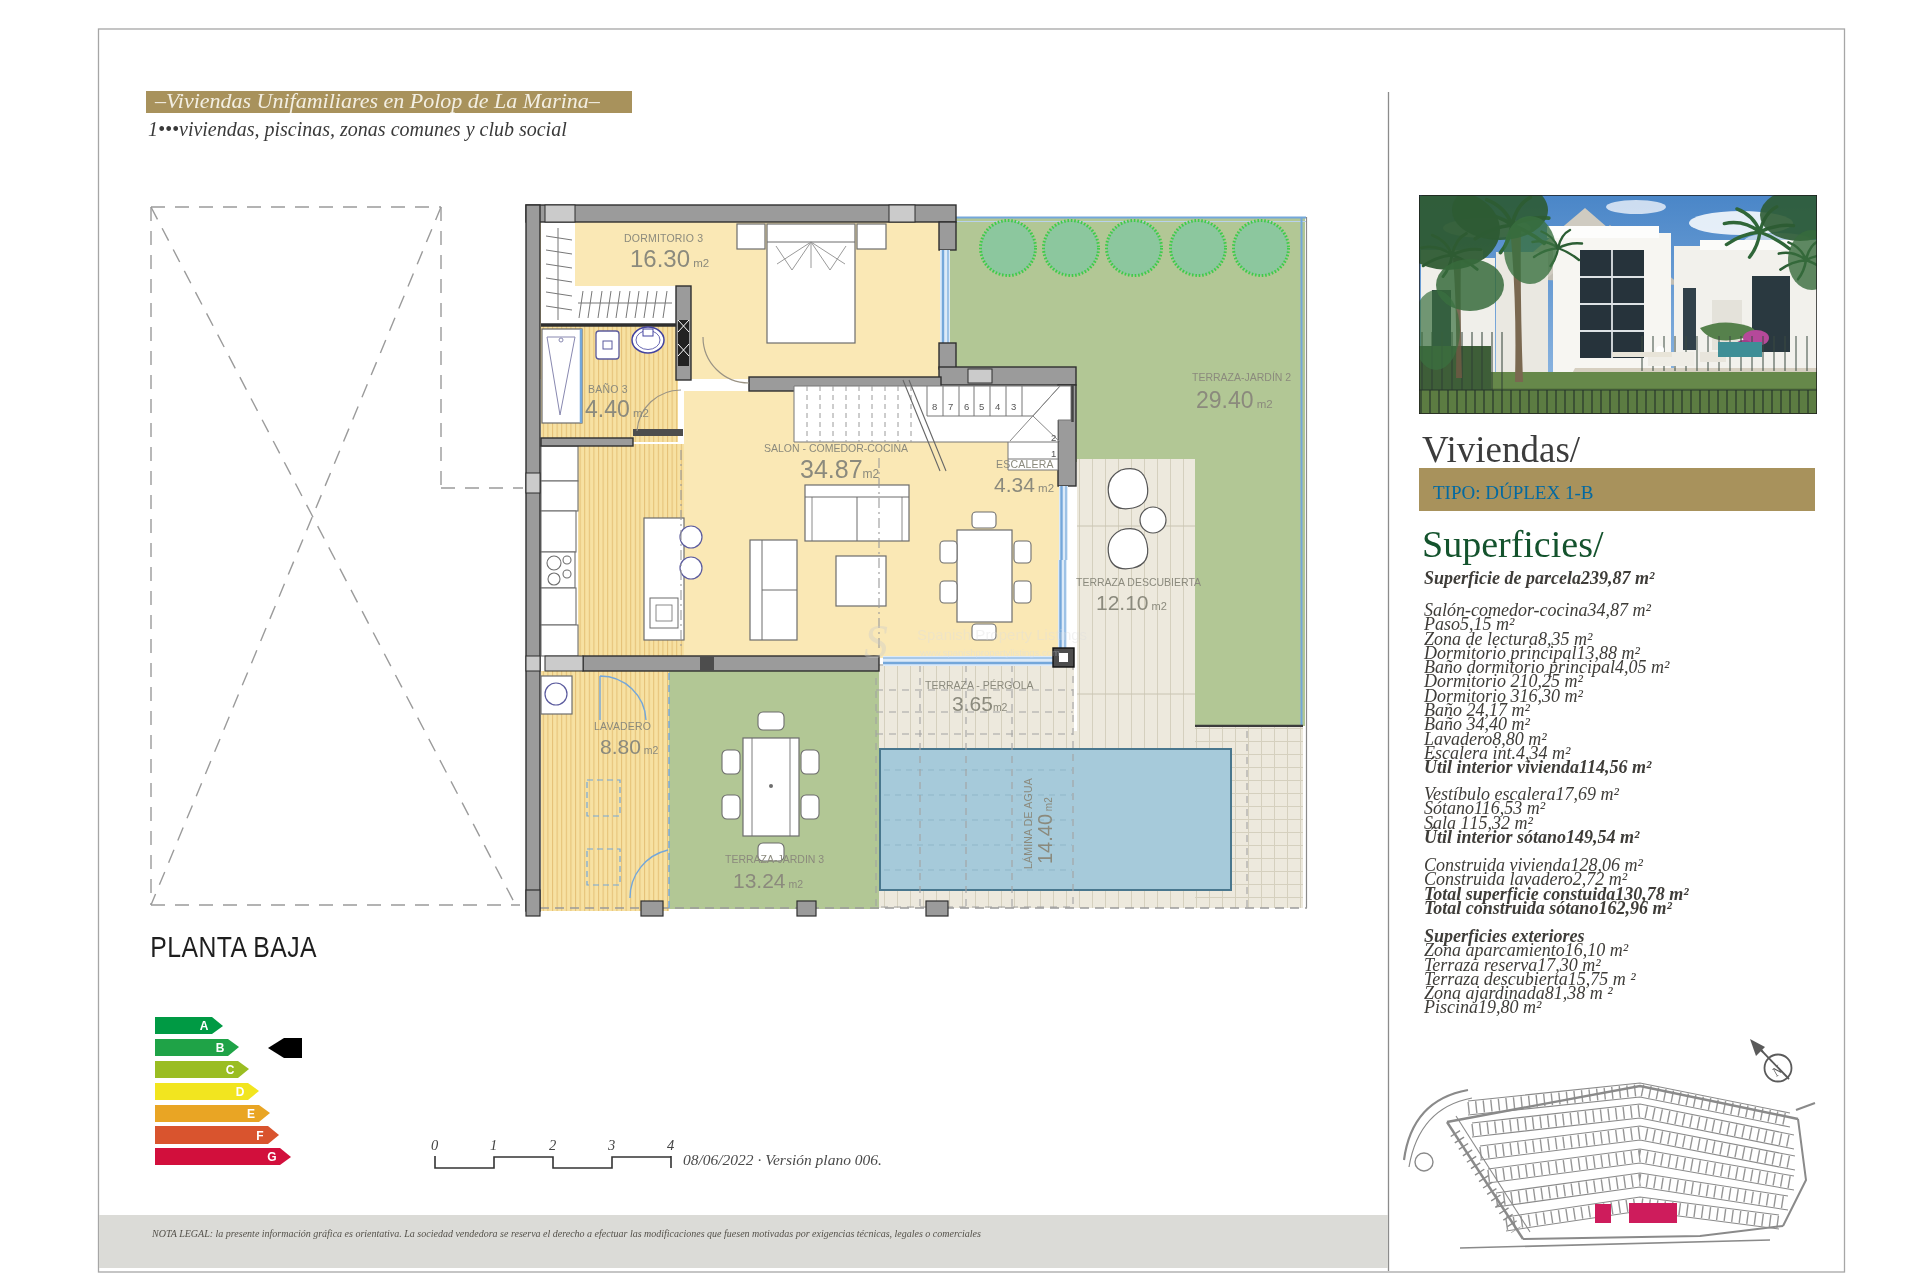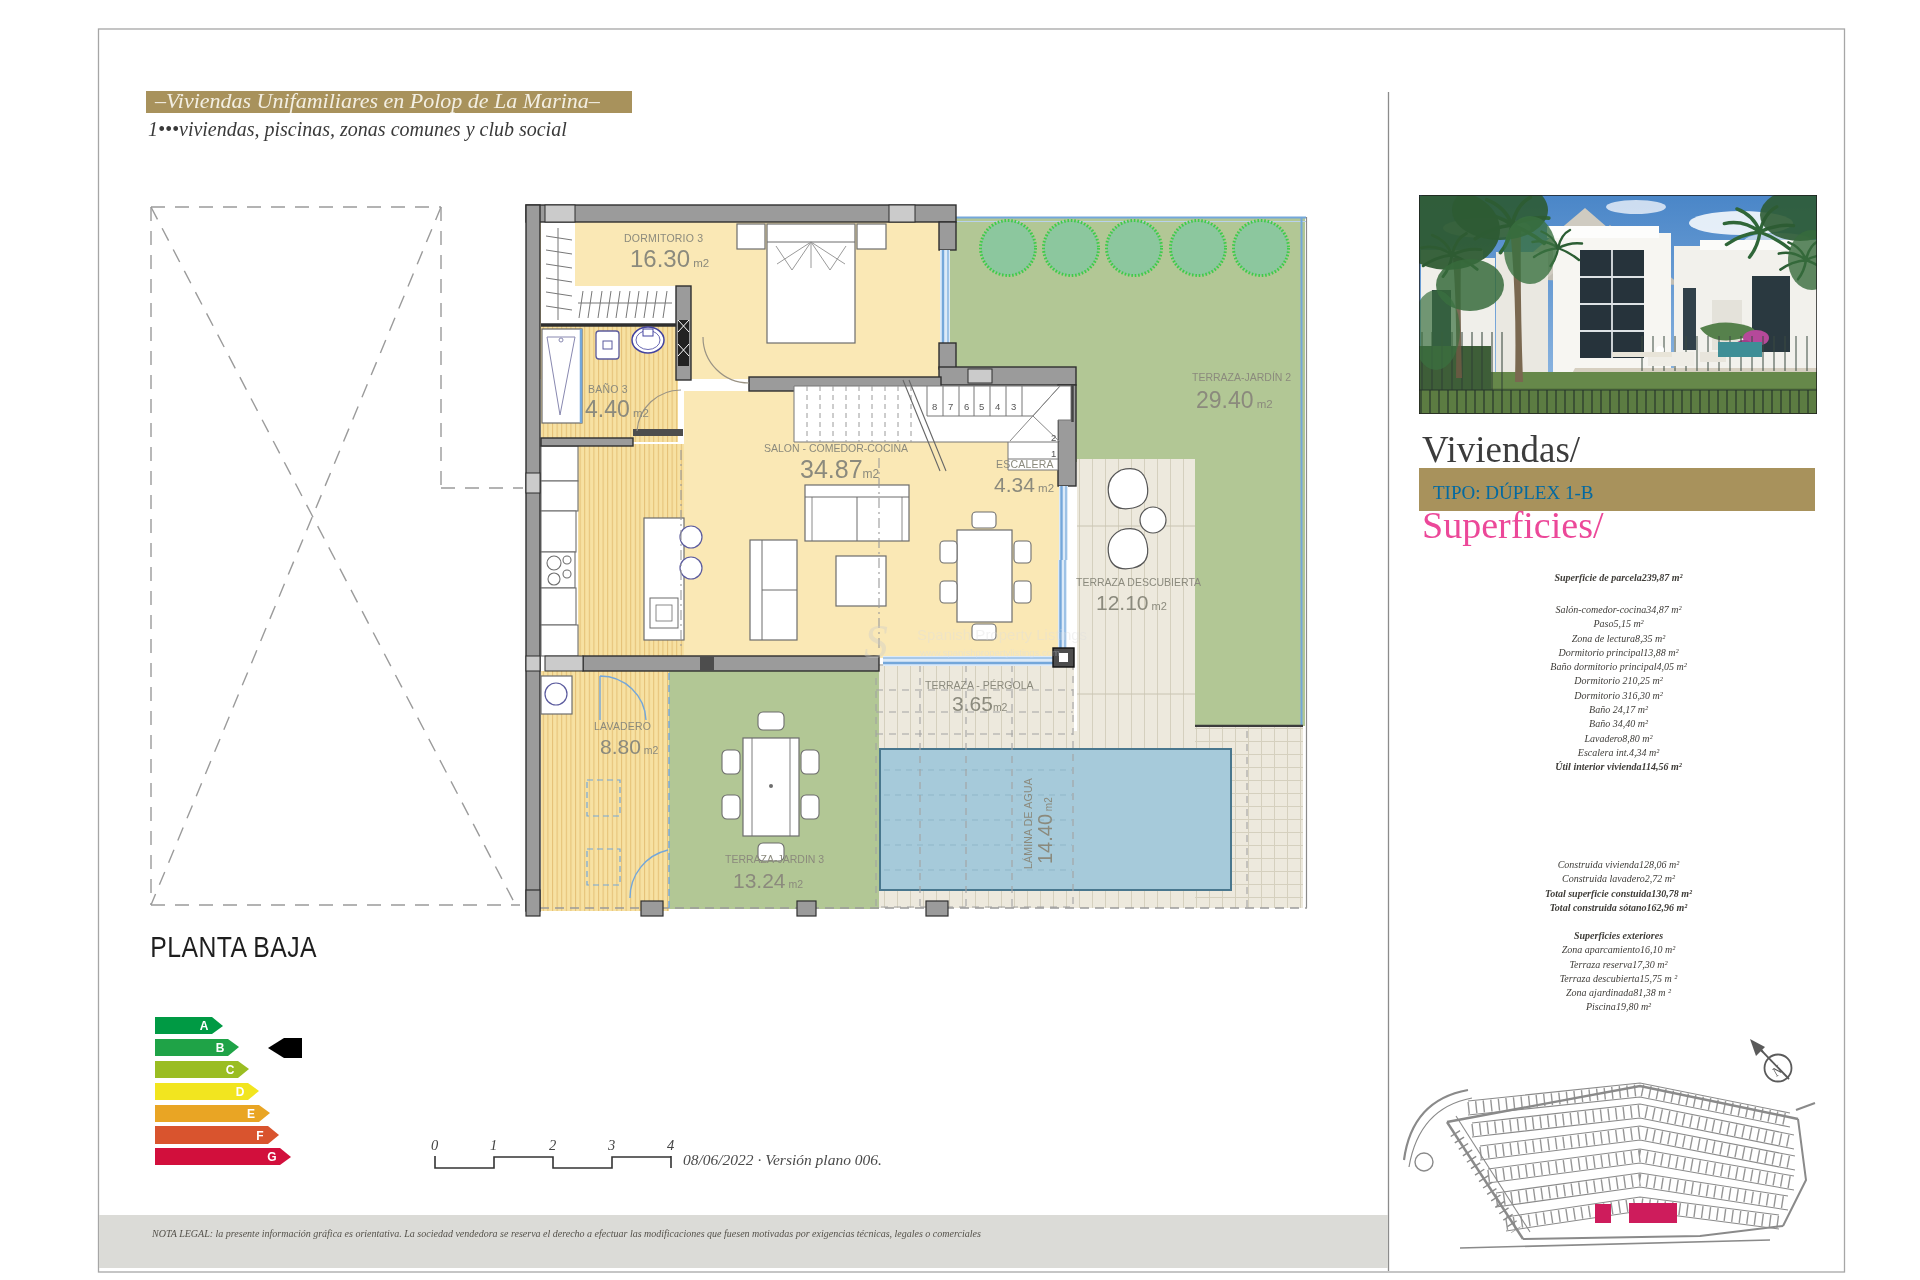--- a/index.html
+++ b/index.html
@@ -1,20 +1,20 @@
 <!DOCTYPE html>
 <html><head><meta charset="utf-8">
 <style>
 html,body{margin:0;padding:0;background:#fff;width:1920px;height:1280px;overflow:hidden}
 *{box-sizing:border-box}
 .serif{font-family:"Liberation Serif",serif;}
 #page{position:absolute;left:0;top:0;width:1920px;height:1256px}
 .abs{position:absolute}
-.row{display:flex;justify-content:center;height:14.3px;line-height:14.3px;
- font-family:"Liberation Serif",serif;font-style:italic;font-size:10px;color:#3e3c38}
+.row{display:flex;justify-content:flex-start;height:14.3px;line-height:14.3px;
+ font-family:"Liberation Serif",serif;font-style:italic;font-size:18px;color:#3e3c38}
 .row b{font-weight:bold}
 </style></head><body>
 <div id="page">
 
 <svg class="abs" style="left:0;top:0" width="1920" height="1280" viewBox="0 0 1920 1280" font-family="Liberation Sans, sans-serif">
 <defs>
 <pattern id="wood" width="4.6" height="10" patternUnits="userSpaceOnUse">
   <rect width="4.6" height="10" fill="#F7E1A2"></rect>
   <line x1="0.5" y1="0" x2="0.5" y2="10" stroke="#E5C177" stroke-width="1.1"></line>
 </pattern>
@@ -670,21 +670,21 @@
 
 <rect x="1595" y="1204" width="16" height="19" fill="#CE1C5C"></rect>
 <rect x="1629" y="1203" width="48" height="20" fill="#CE1C5C"></rect>
 </svg>
 
 <div class="abs serif" style="left:1422px;top:428px;font-size:37px;color:#3c3c3c">Viviendas/</div>
 
 <div class="abs" style="left:1419px;top:468px;width:396px;height:43px;background:#A8925C"></div>
 <div class="abs serif" style="left:1433px;top:482px;font-size:19px;color:#0369a1">TIPO: DÚPLEX 1-B</div>
 
-<div class="abs serif" style="left:1422px;top:503px;font-size:38px;color:#ec4899">Superficies/</div>
+<div class="abs serif" style="left:1422px;top:522px;font-size:38px;color:#14532d">Superficies/</div>
 
 <div class="abs" style="left:1424px;top:571px;width:389px">
 <div class="row">
         <b>Superficie de parcela</b>
         <b>239,87 m²</b>
       </div>
 </div>
 <div class="abs" style="left:1424px;top:603px;width:389px">
 <div class="row">
         <span>Salón-comedor-cocina</span>
@@ -728,20 +728,38 @@
       </div>
 <div class="row">
         <span>Escalera int.</span>
         <span>4,34  m²</span>
       </div>
 <div class="row">
         <b>Útil interior vivienda</b>
         <b>114,56 m²</b>
       </div>
 </div>
+<div class="abs" style="left:1424px;top:787px;width:389px">
+<div class="row">
+        <span>Vestíbulo escalera</span>
+        <span>17,69 m²</span>
+      </div>
+<div class="row">
+        <span>Sótano</span>
+        <span>116,53 m²</span>
+      </div>
+<div class="row">
+        <span>Sala 1</span>
+        <span>15,32 m²</span>
+      </div>
+<div class="row">
+        <b>Útil interior sótano</b>
+        <b>149,54 m²</b>
+      </div>
+</div>
 <div class="abs" style="left:1424px;top:858px;width:389px">
 <div class="row">
         <span>Construida vivienda</span>
         <span>128,06 m²</span>
       </div>
 <div class="row">
         <span>Construida lavadero</span>
         <span>2,72 m²</span>
       </div>
 <div class="row">

